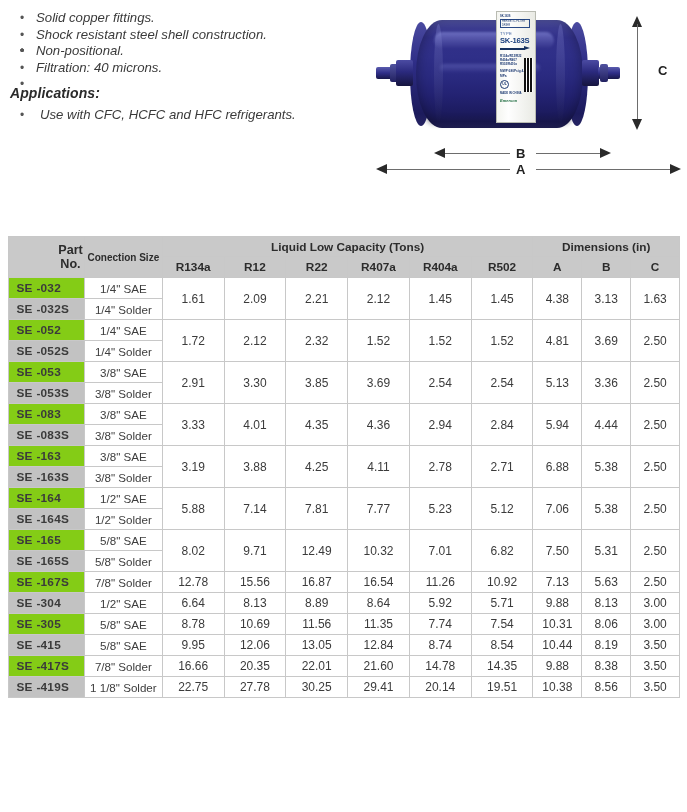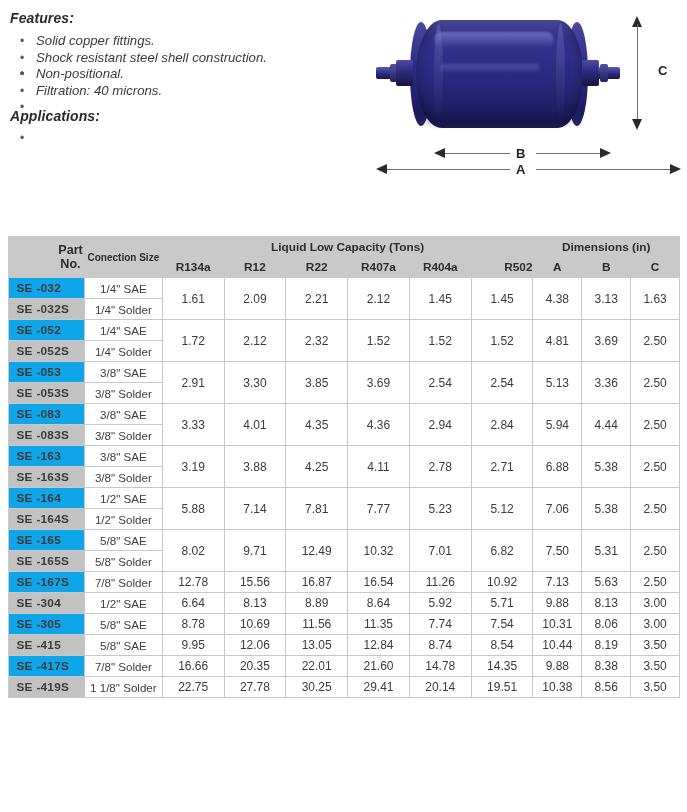--- a/index.html
+++ b/index.html
@@ -178,21 +178,21 @@
   thead th {
     background:#c9c9c9; color:#2c2c2c; font-weight:bold;
     font-size:11.8px; border-color:#b0b0b0;
   }
   thead th.grp { height: 20px; }
   thead th.tall { height: 41px; }
   thead th.pn   { font-size: 12.6px; padding-left: 48px; }
   thead th.cs   { font-size: 10px; line-height: 13px; }
 
   td.part {
-    background:#0ea5e9; font-weight:bold; color:#3b3b3b;
+    background:#84cc16; font-weight:bold; color:#3b3b3b;
     font-size:11.8px; text-align:center; letter-spacing:.2px;
     width: 76px;
   }
   td.part.alt { background:#c2c2c2; }
   td.part .se { display:inline-block; width:20px; text-align:left; }
   td.part .num { display:inline-block; min-width:40px; text-align:left; }
 
   td.conn-size {
     background:#ffffff; color:#3d3d3d; font-size:11.6px; width: 78px;
   }
@@ -200,35 +200,34 @@
   td.span2 { height: 42px; }
 </style>
 </head>
 <body>
 
 <div class="page">
 
   <div class="top">
 
     <div class="specs">
-      <div class="spec-heading">Features:</div>
       <ul class="feat-list" id="features-list">
           <li><span class="bullet">•</span><span>Solid copper fittings.</span></li>
           <li><span class="bullet">•</span><span>Shock resistant steel shell construction.</span></li>
           <li><span class="bullet">•</span></li>
           <li><span class="bullet">•</span></li>
           <li><span class="bullet">•</span></li>
           <li><span class="bullet">•</span><span>Non-positional.</span></li>
           <li><span class="bullet">•</span><span>Filtration: 40 microns.</span></li>
           <li><span class="bullet">•</span></li>
         </ul>
 
       <div class="spec-heading apps">Applications:</div>
       <ul class="feat-list app-list" id="applications-list">
-          <li><span class="bullet">•</span></li>
+          <li><span class="bullet">•</span><span>Use with CFC, HCFC and HFC refrigerants.</span></li>
         </ul>
     </div>
 
     <div class="photo">
       <div class="shadow-b"></div>
       <div class="cap left"></div>
       <div class="cap right"></div>
       <div class="body-cyl"></div>
       <div class="ring l"></div>
       <div class="ring r"></div>
@@ -239,20 +238,33 @@
         <div class="tube"></div>
         <div class="tip"></div>
         <div class="nut"></div>
       </div>
       <div class="conn conn-right">
         <div class="nut"></div>
         <div class="tube"></div>
         <div class="tip"></div>
       </div>
 
+      <div class="label">
+        <div class="lb-tiny">SK-163S</div>
+        <div class="lb-box">HERMETIC FILTER DRIER</div>
+        <div class="lb-type">TYPE</div>
+        <div class="lb-model">SK-163S</div>
+        <div class="lb-arrow"></div>
+        <div class="lb-refs">R134a/R12/R22 R404a/R407 R502/R410a</div>
+        <div class="lb-mwp">MWP 680Psig 4.65 MPa</div>
+        <div class="lb-ul">UL</div>
+        <div class="lb-made">MADE IN CHINA</div>
+        <div class="lb-brand">Emerson</div>
+        <div class="lb-barcode"></div>
+      </div>
     </div>
 
     <div class="dims">
 
       <div class="arrow-u" style="left:258px; top:16px;"></div>
       <div class="vline" style="left:262.5px; top:24px; height:100px;"></div>
       <div class="arrow-d" style="left:258px; top:119px;"></div>
       <div class="dim-lbl" style="left:284px; top:63px;">C</div>
 
       <div class="arrow-l" style="left:60px; top:148px;"></div>
@@ -277,21 +289,21 @@
           <th class="tall cs" rowspan="2" style="width:78px;">Conection Size</th>
           <th class="grp" colspan="6">Liquid Low Capacity (Tons)</th>
           <th class="grp" colspan="3">Dimensions (in)</th>
         </tr>
         <tr id="sub-header-row">
             <th style="width: 62px;">R134a</th>
             <th style="width: 62px;">R12</th>
             <th style="width: 62px;">R22</th>
             <th style="width: 62px;">R407a</th>
             <th style="width: 62px;">R404a</th>
-            <th style="width: 62px; text-align: right;">R502</th>
+            <th style="width: 62px;">R502</th>
             <th style="width: 49px;">A</th>
             <th style="width: 49px;">B</th>
             <th style="width: 49px;">C</th>
           </tr>
       </thead>
       <tbody id="table-body">
           <tr>
             <td class="part"><span class="se">SE</span><span class="num">-032</span></td>
             <td class="conn-size">1/4" SAE</td>
             <td class="val span2" rowspan="2">1.61</td>

